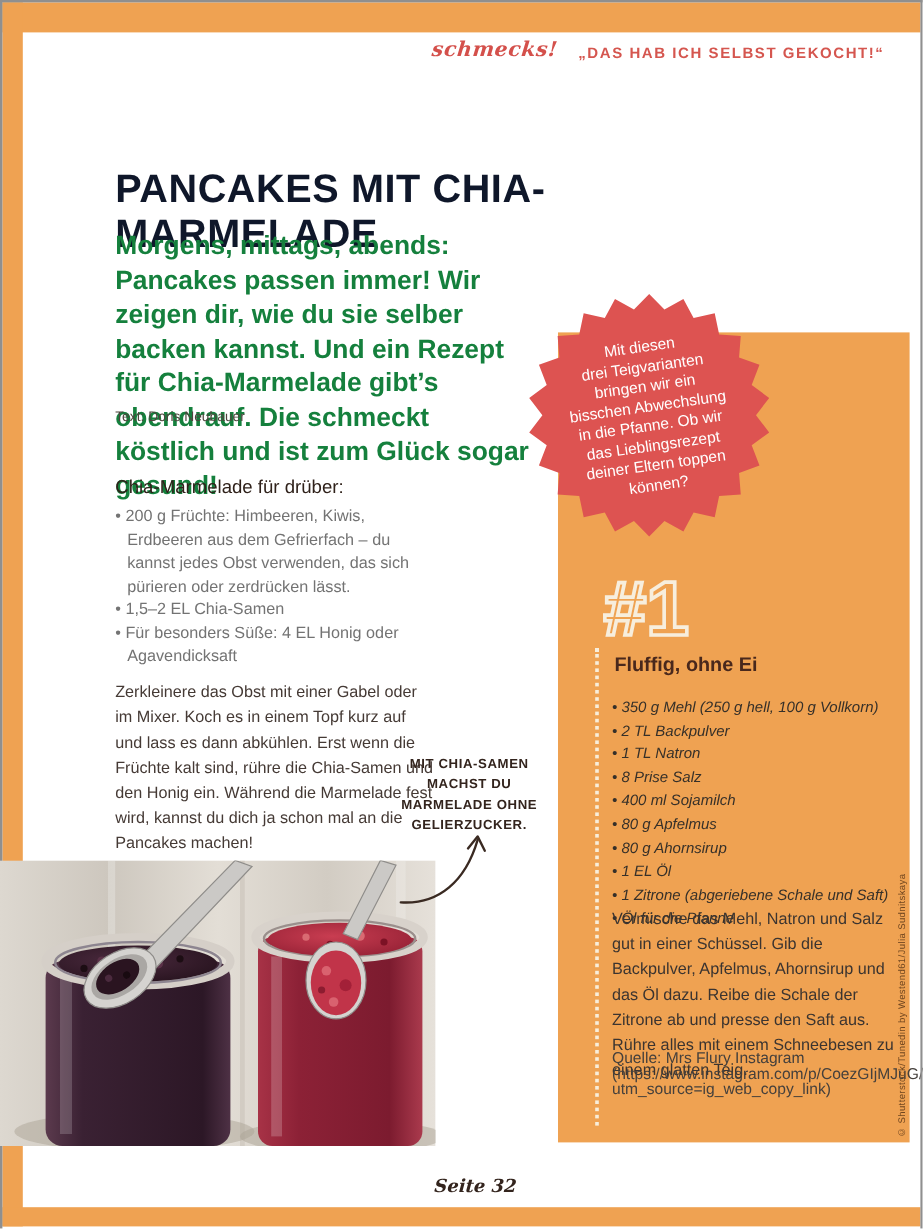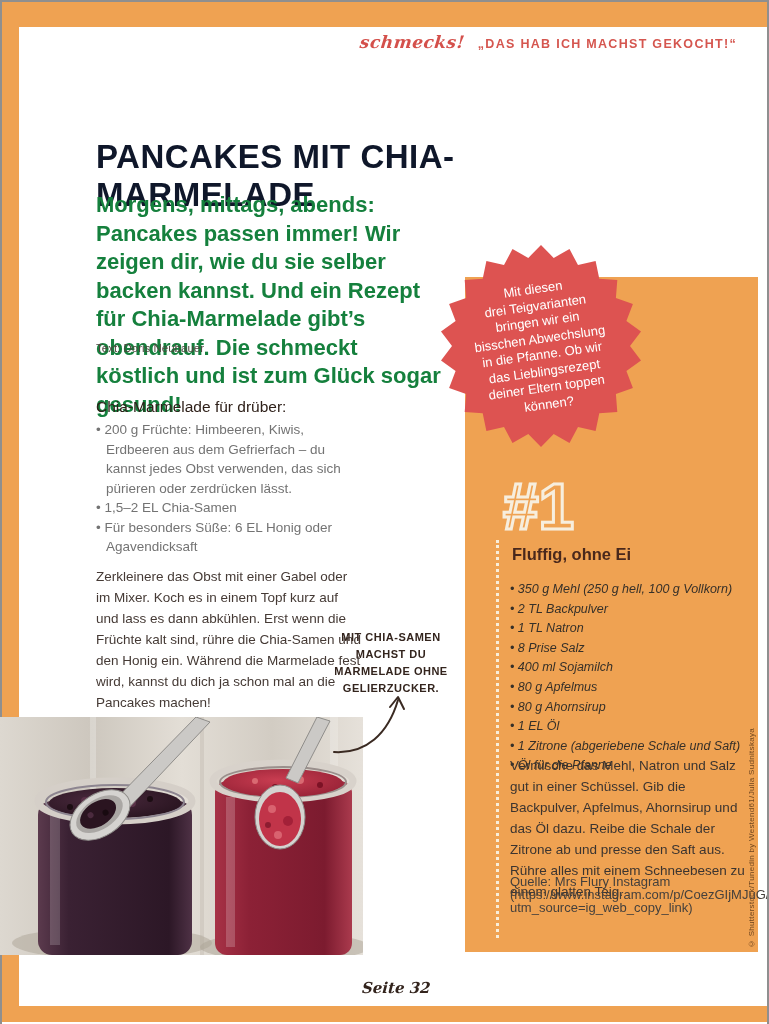--- a/index.html
+++ b/index.html
@@ -107,31 +107,31 @@
 
   <div class="edge edge-top"></div>
   <div class="edge edge-left"></div>
   <div class="edge edge-right"></div>
 
   <div class="frame frame-top"></div>
   <div class="frame frame-left"></div>
   <div class="frame frame-bottom"></div>
 
   <div class="logo">schmecks!</div>
-  <div class="tagline">„DAS HAB ICH MACHST GEKOCHT!“</div>
+  <div class="tagline">„DAS HAB ICH SELBST GEKOCHT!“</div>
 
   <h1 class="title" style="margin:0">PANCAKES MIT CHIA-MARMELADE</h1>
   <p class="intro" style="margin:0">Morgens, mittags, abends: Pancakes passen immer! Wir zeigen dir, wie du sie selber backen kannst. Und ein Rezept für Chia-Marmelade gibt’s obendrauf. Die schmeckt köstlich und ist zum Glück sogar gesund!</p>
   <div class="byline">Text: Doris Neubauer</div>
 
   <div class="jam-heading">Chia-Marmelade für drüber:</div>
   <ul class="blist jam-list">
     <li>200 g Früchte: Himbeeren, Kiwis, Erdbeeren aus dem Gefrierfach – du kannst jedes Obst verwenden, das sich pürieren oder zerdrücken lässt.</li>
     <li>1,5–2 EL Chia-Samen</li>
-    <li>Für besonders Süße: 6 EL Honig oder Agavendicksaft</li>
+    <li>Für besonders Süße: 4 EL Honig oder Agavendicksaft</li>
   </ul>
   <p class="jam-para" style="margin:0">Zerkleinere das Obst mit einer Gabel oder im Mixer. Koch es in einem Topf kurz auf und lass es dann abkühlen. Erst wenn die Früchte kalt sind, rühre die Chia-Samen und den Honig ein. Während die Marmelade fest wird, kannst du dich ja schon mal an die Pancakes machen!</p>
 
   <div class="margin-note">
     <span style="display:block">MIT CHIA-SAMEN</span>
     <span style="display:block">MACHST DU</span>
     <span style="display:block">MARMELADE OHNE</span>
     <span style="display:block">GELIERZUCKER.</span>
   </div>
 

